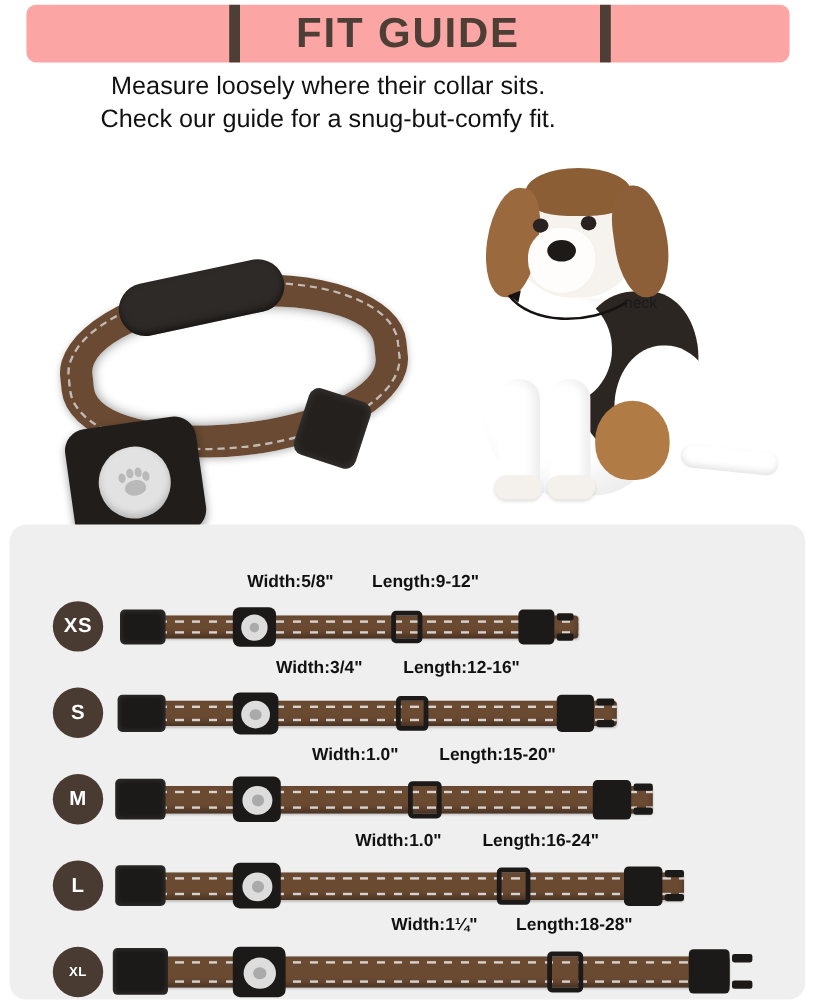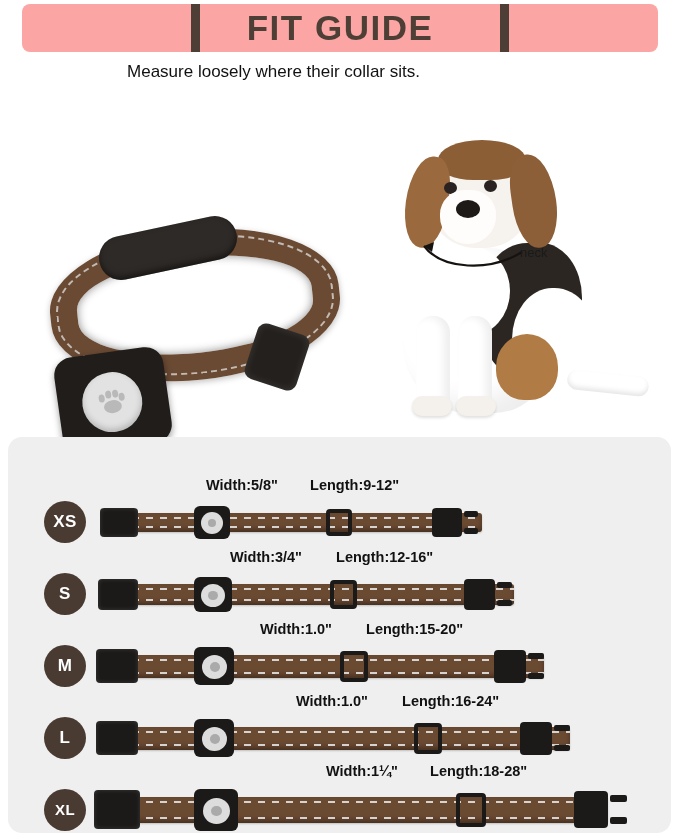--- a/index.html
+++ b/index.html
@@ -49,21 +49,21 @@
   }
 
   
   .subtitle {
     position: absolute;
     left: 0;
     top: 58px;
     width: 547px;
     text-align: center;
     color: #111;
-    font-size: 17px;
+    font-size: 21px;
     line-height: 28px;
     font-weight: 500;
   }
   .subtitle div { white-space: nowrap; }
 
   
   .photo-area {
     position: absolute;
     left: 0;
     top: 130px;
@@ -323,21 +323,21 @@
     height: 42px;
     border-radius: 50%;
     background: #4a3b32;
     color: #ffffff;
     font-size: 17px;
     font-weight: bold;
     text-align: center;
     line-height: 42px;
     letter-spacing: .5px;
   }
-  .badge.small-text { font-size: 15px; }
+  .badge.small-text { font-size: 11px; }
 
   .strap {
     position: absolute;
     background: #6b4a32;
     border-radius: 3px;
     box-shadow: inset 0 -3px 5px rgba(0,0,0,.35), 0 1px 2px rgba(0,0,0,.2);
   }
   .strap::before, .strap::after {
     content: "";
     position: absolute;
@@ -404,20 +404,21 @@
 <body>
 
 <div class="title-banner">
   <div class="title-bar-left"></div>
   <div class="title-bar-right"></div>
   <div class="title-text">FIT GUIDE</div>
 </div>
 
 <div class="subtitle">
   <div>Measure loosely where their collar sits.</div>
+  <div>Check our guide for a snug-but-comfy fit.</div>
 </div>
 
 <div class="photo-area">
 
   <div class="collar-wrap">
     <div class="collar-ring"></div>
     <div class="collar-pad"></div>
     <div class="collar-buckle"></div>
     <div class="airtag-holder">
       <div class="airtag-disc">

